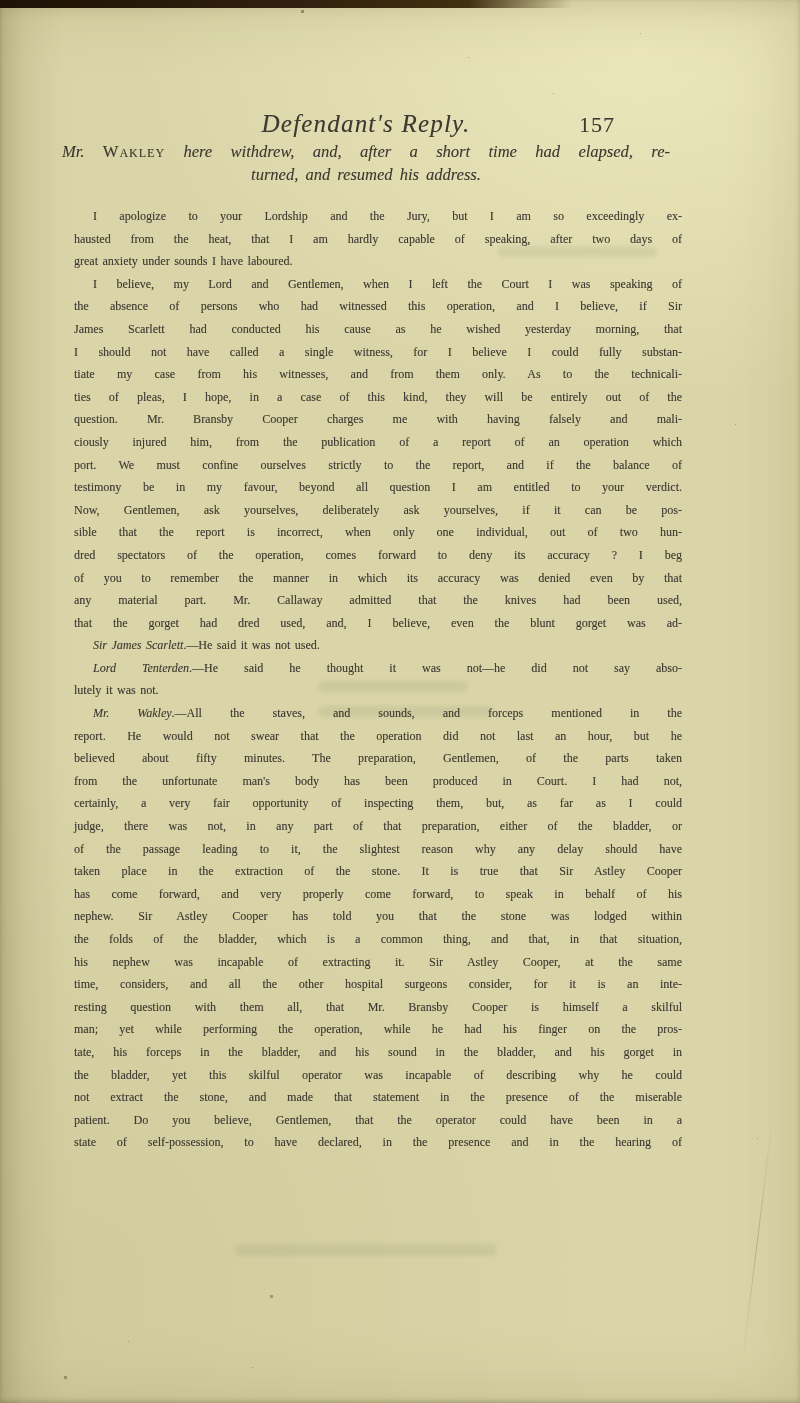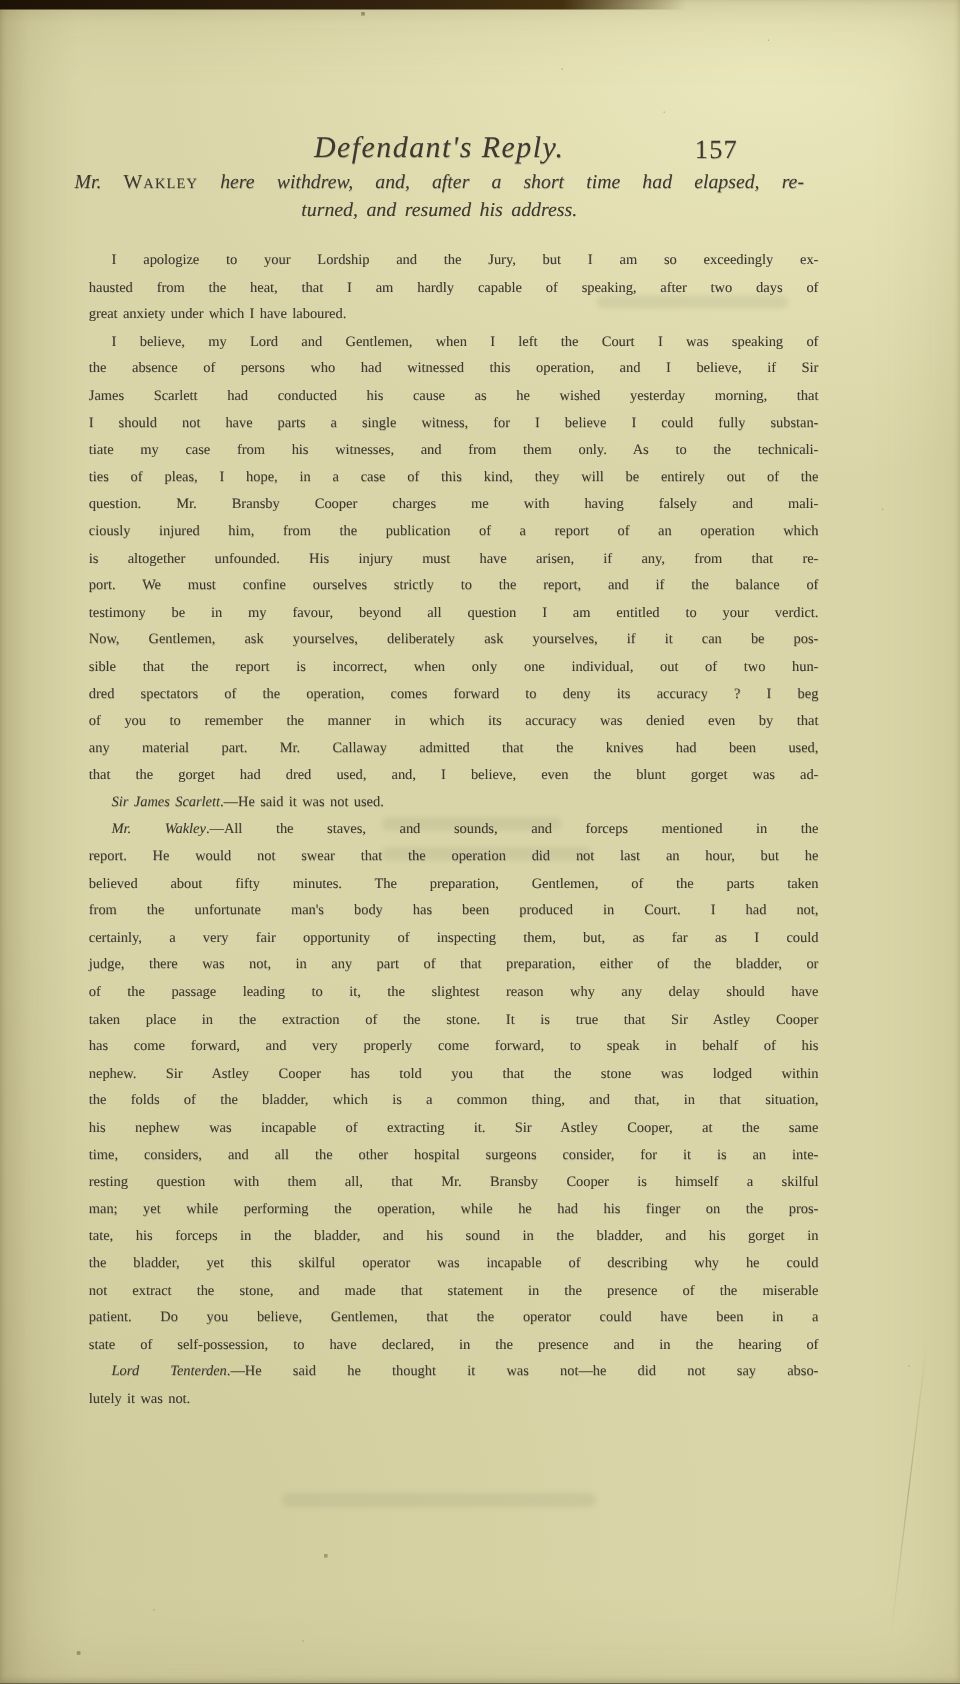--- a/index.html
+++ b/index.html
@@ -88,43 +88,46 @@
 
   <div class="intro">
       <div class="iline">Mr. <span class="sc">Wakley</span> here withdrew, and, after a short time had elapsed, re-</div>
       <div class="iline center">turned, and resumed his address.</div>
     </div>
 
   <div class="bodytext">
       <div>
         <div class="bline ind">I apologize to your Lordship and the Jury, but I am so exceedingly ex-</div>
         <div class="bline">hausted from the heat, that I am hardly capable of speaking, after two days of</div>
-        <div class="bline end">great anxiety under which I have laboured.</div>
+        <div class="bline end">great anxiety under sounds I have laboured.</div>
       </div>
       <div>
         <div class="bline ind">I believe, my Lord and Gentlemen, when I left the Court I was speaking of</div>
         <div class="bline">the absence of persons who had witnessed this operation, and I believe, if Sir</div>
         <div class="bline">James Scarlett had conducted his cause as he wished yesterday morning, that</div>
-        <div class="bline">I should not have parts a single witness, for I believe I could fully substan-</div>
+        <div class="bline">I should not have called a single witness, for I believe I could fully substan-</div>
         <div class="bline">tiate my case from his witnesses, and from them only.  As to the technicali-</div>
         <div class="bline">ties of pleas, I hope, in a case of this kind, they will be entirely out of the</div>
         <div class="bline">question.  Mr. Bransby Cooper charges me with having falsely and mali-</div>
         <div class="bline">ciously injured him, from the publication of a report of an operation which</div>
-        <div class="bline">is altogether unfounded.  His injury must have arisen, if any, from that re-</div>
         <div class="bline">port.  We must confine ourselves strictly to the report, and if the balance of</div>
         <div class="bline">testimony be in my favour, beyond all question I am entitled to your verdict.</div>
         <div class="bline">Now, Gentlemen, ask yourselves, deliberately ask yourselves, if it can be pos-</div>
         <div class="bline">sible that the report is incorrect, when only one individual, out of two hun-</div>
         <div class="bline">dred spectators of the operation, comes forward to deny its accuracy ?  I beg</div>
         <div class="bline">of you to remember the manner in which its accuracy was denied even by that</div>
         <div class="bline">any material part.  Mr. Callaway admitted that the knives had been used,</div>
         <div class="bline">that the gorget had dred used, and, I believe, even the blunt gorget was ad-</div>
       </div>
       <div>
         <div class="bline ind end"><em class="lead">Sir James Scarlett</em>.—He said it was not used.</div>
+      </div>
+      <div>
+        <div class="bline ind"><em class="lead">Lord Tenterden</em>.—He said he thought it was not—he did not say abso-</div>
+        <div class="bline end">lutely it was not.</div>
       </div>
       <div>
         <div class="bline ind"><em class="lead">Mr. Wakley</em>.—All the staves, and sounds, and forceps mentioned in the</div>
         <div class="bline">report.  He would not swear that the operation did not last an hour, but he</div>
         <div class="bline">believed about fifty minutes.  The preparation, Gentlemen, of the parts taken</div>
         <div class="bline">from the unfortunate man's body has been produced in Court.  I had not,</div>
         <div class="bline">certainly, a very fair opportunity of inspecting them, but, as far as I could</div>
         <div class="bline">judge, there was not, in any part of that preparation, either of the bladder, or</div>
         <div class="bline">of the passage leading to it, the slightest reason why any delay should have</div>
         <div class="bline">taken place in the extraction of the stone.  It is true that Sir Astley Cooper</div>
@@ -134,18 +137,14 @@
         <div class="bline">his nephew was incapable of extracting it.  Sir Astley Cooper, at the same</div>
         <div class="bline">time, considers, and all the other hospital surgeons consider, for it is an inte-</div>
         <div class="bline">resting question with them all, that Mr. Bransby Cooper is himself a skilful</div>
         <div class="bline">man; yet while performing the operation, while he had his finger on the pros-</div>
         <div class="bline">tate, his forceps in the bladder, and his sound in the bladder, and his gorget in</div>
         <div class="bline">the bladder, yet this skilful operator was incapable of describing why he could</div>
         <div class="bline">not extract the stone, and made that statement in the presence of the miserable</div>
         <div class="bline">patient.  Do you believe, Gentlemen, that the operator could have been in a</div>
         <div class="bline">state of self-possession, to have declared, in the presence and in the hearing of</div>
       </div>
-      <div>
-        <div class="bline ind"><em class="lead">Lord Tenterden</em>.—He said he thought it was not—he did not say abso-</div>
-        <div class="bline end">lutely it was not.</div>
-      </div>
     </div>
 </div>
 
 </body></html>

